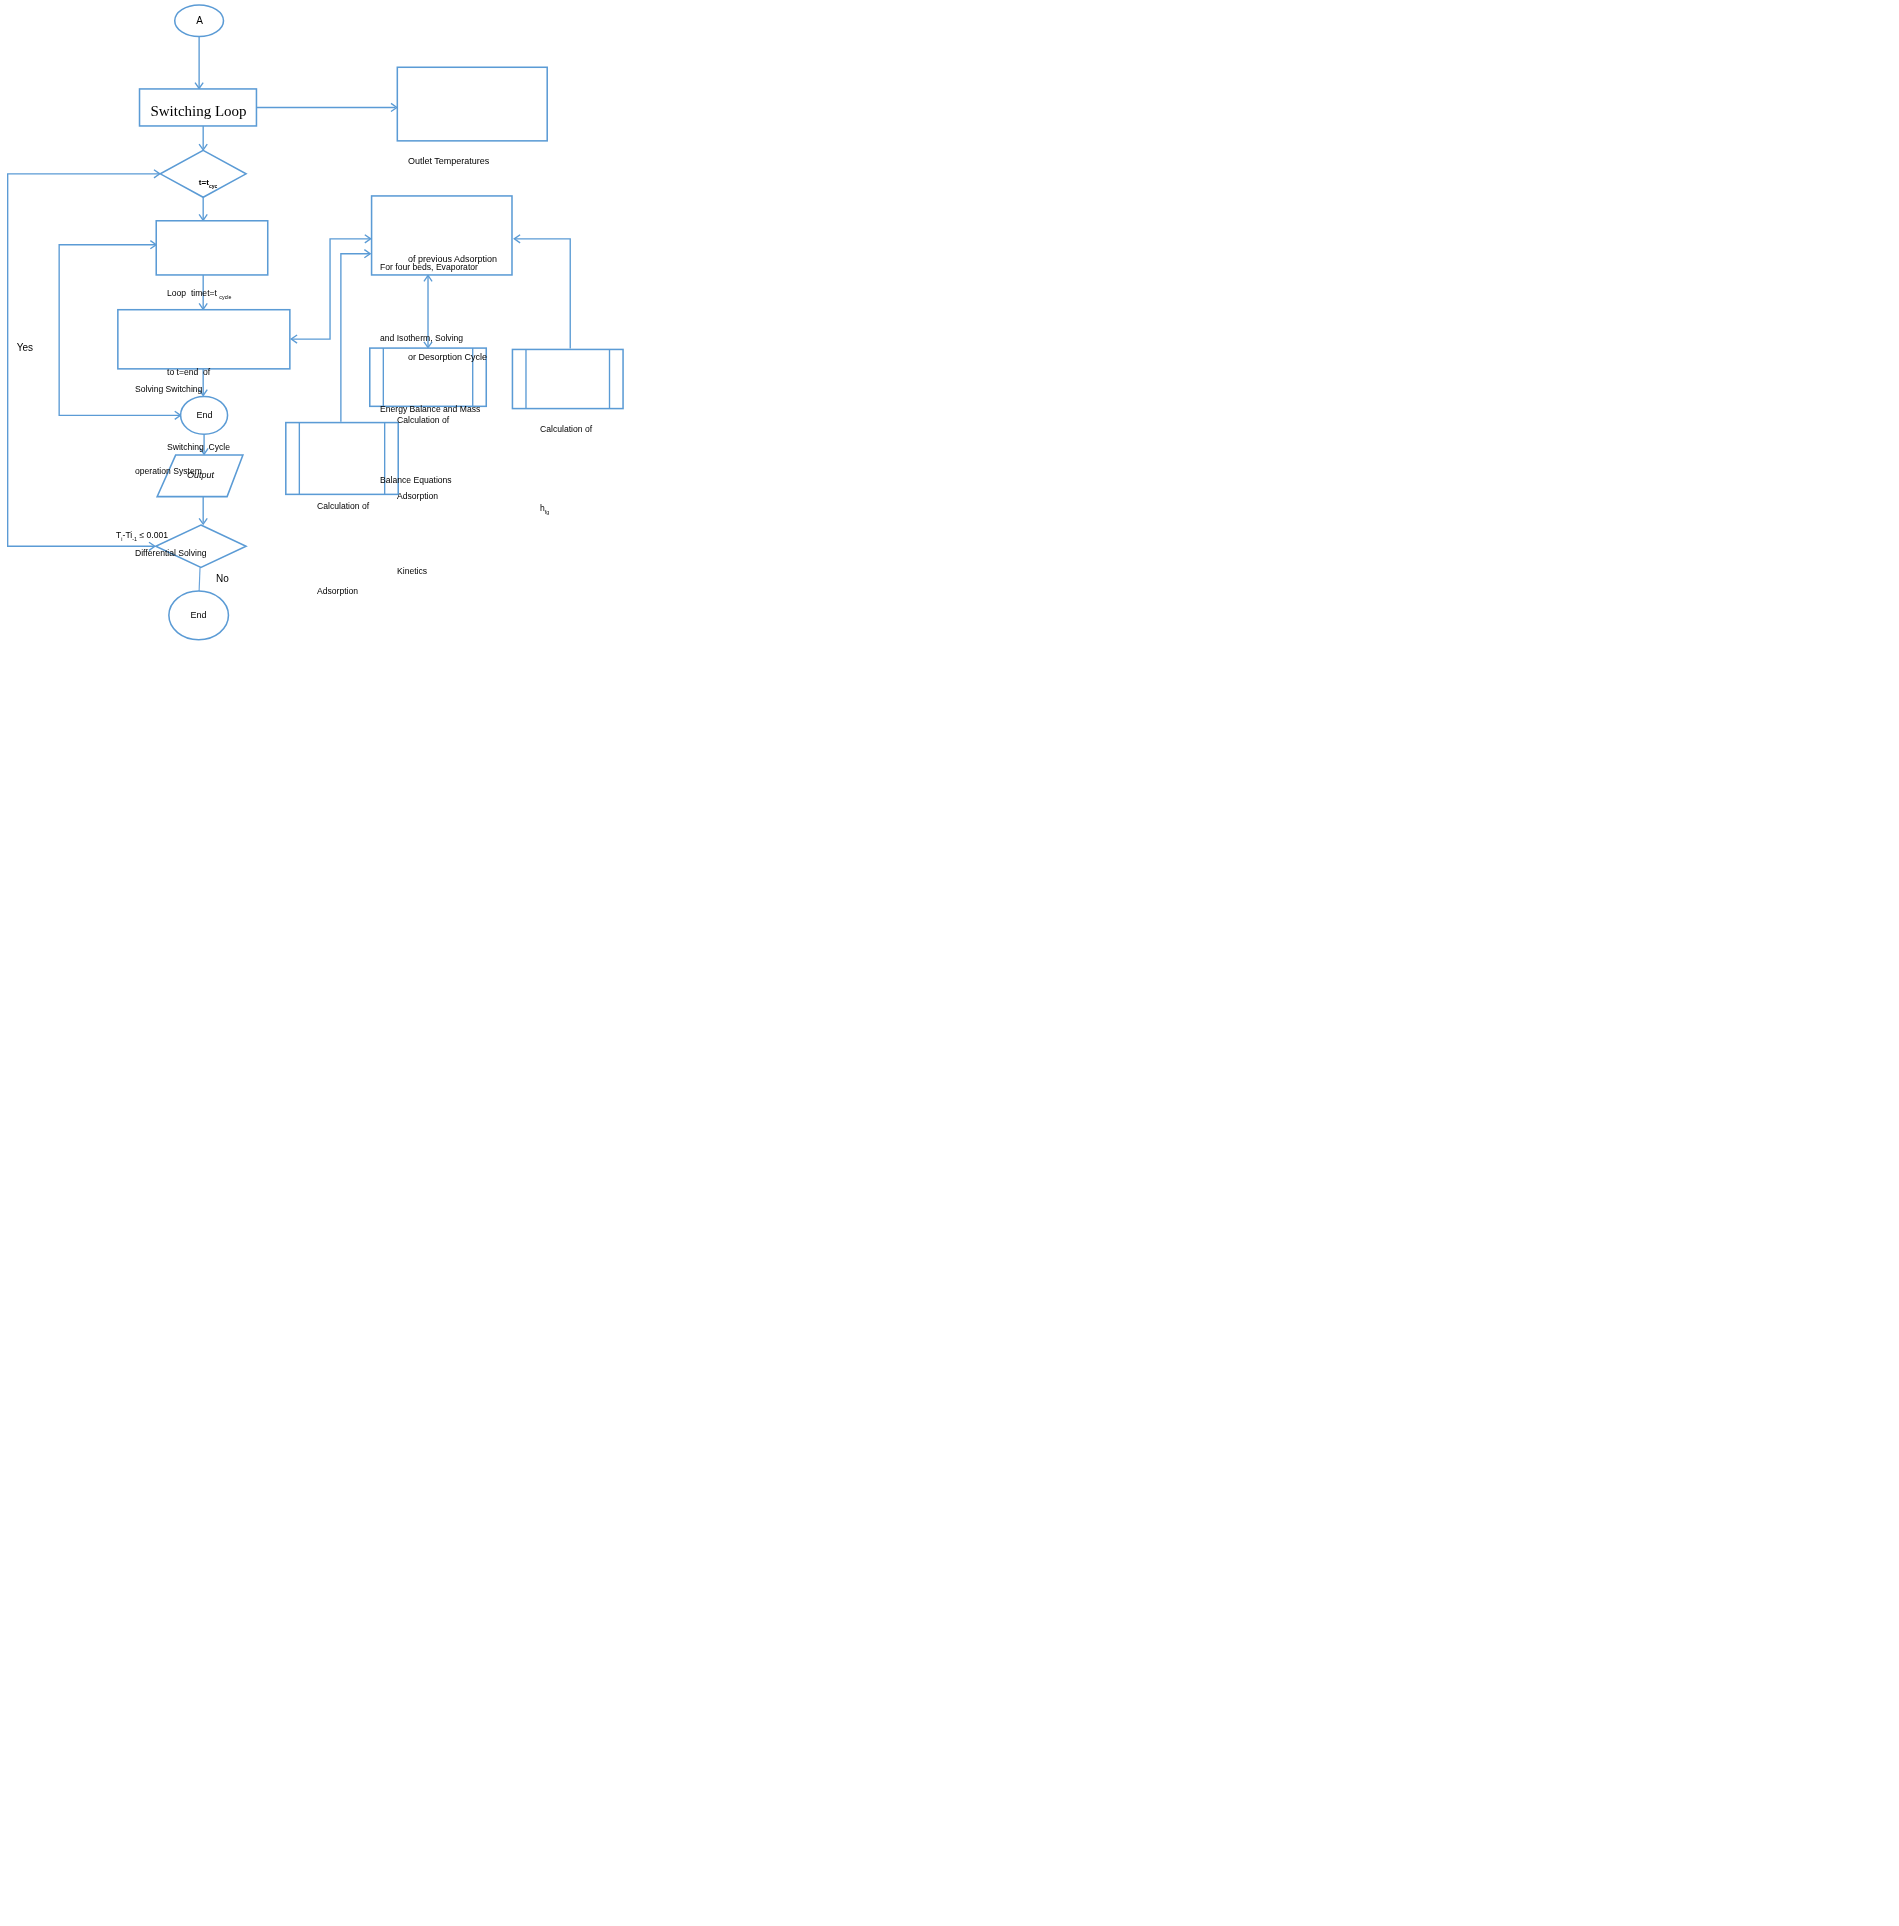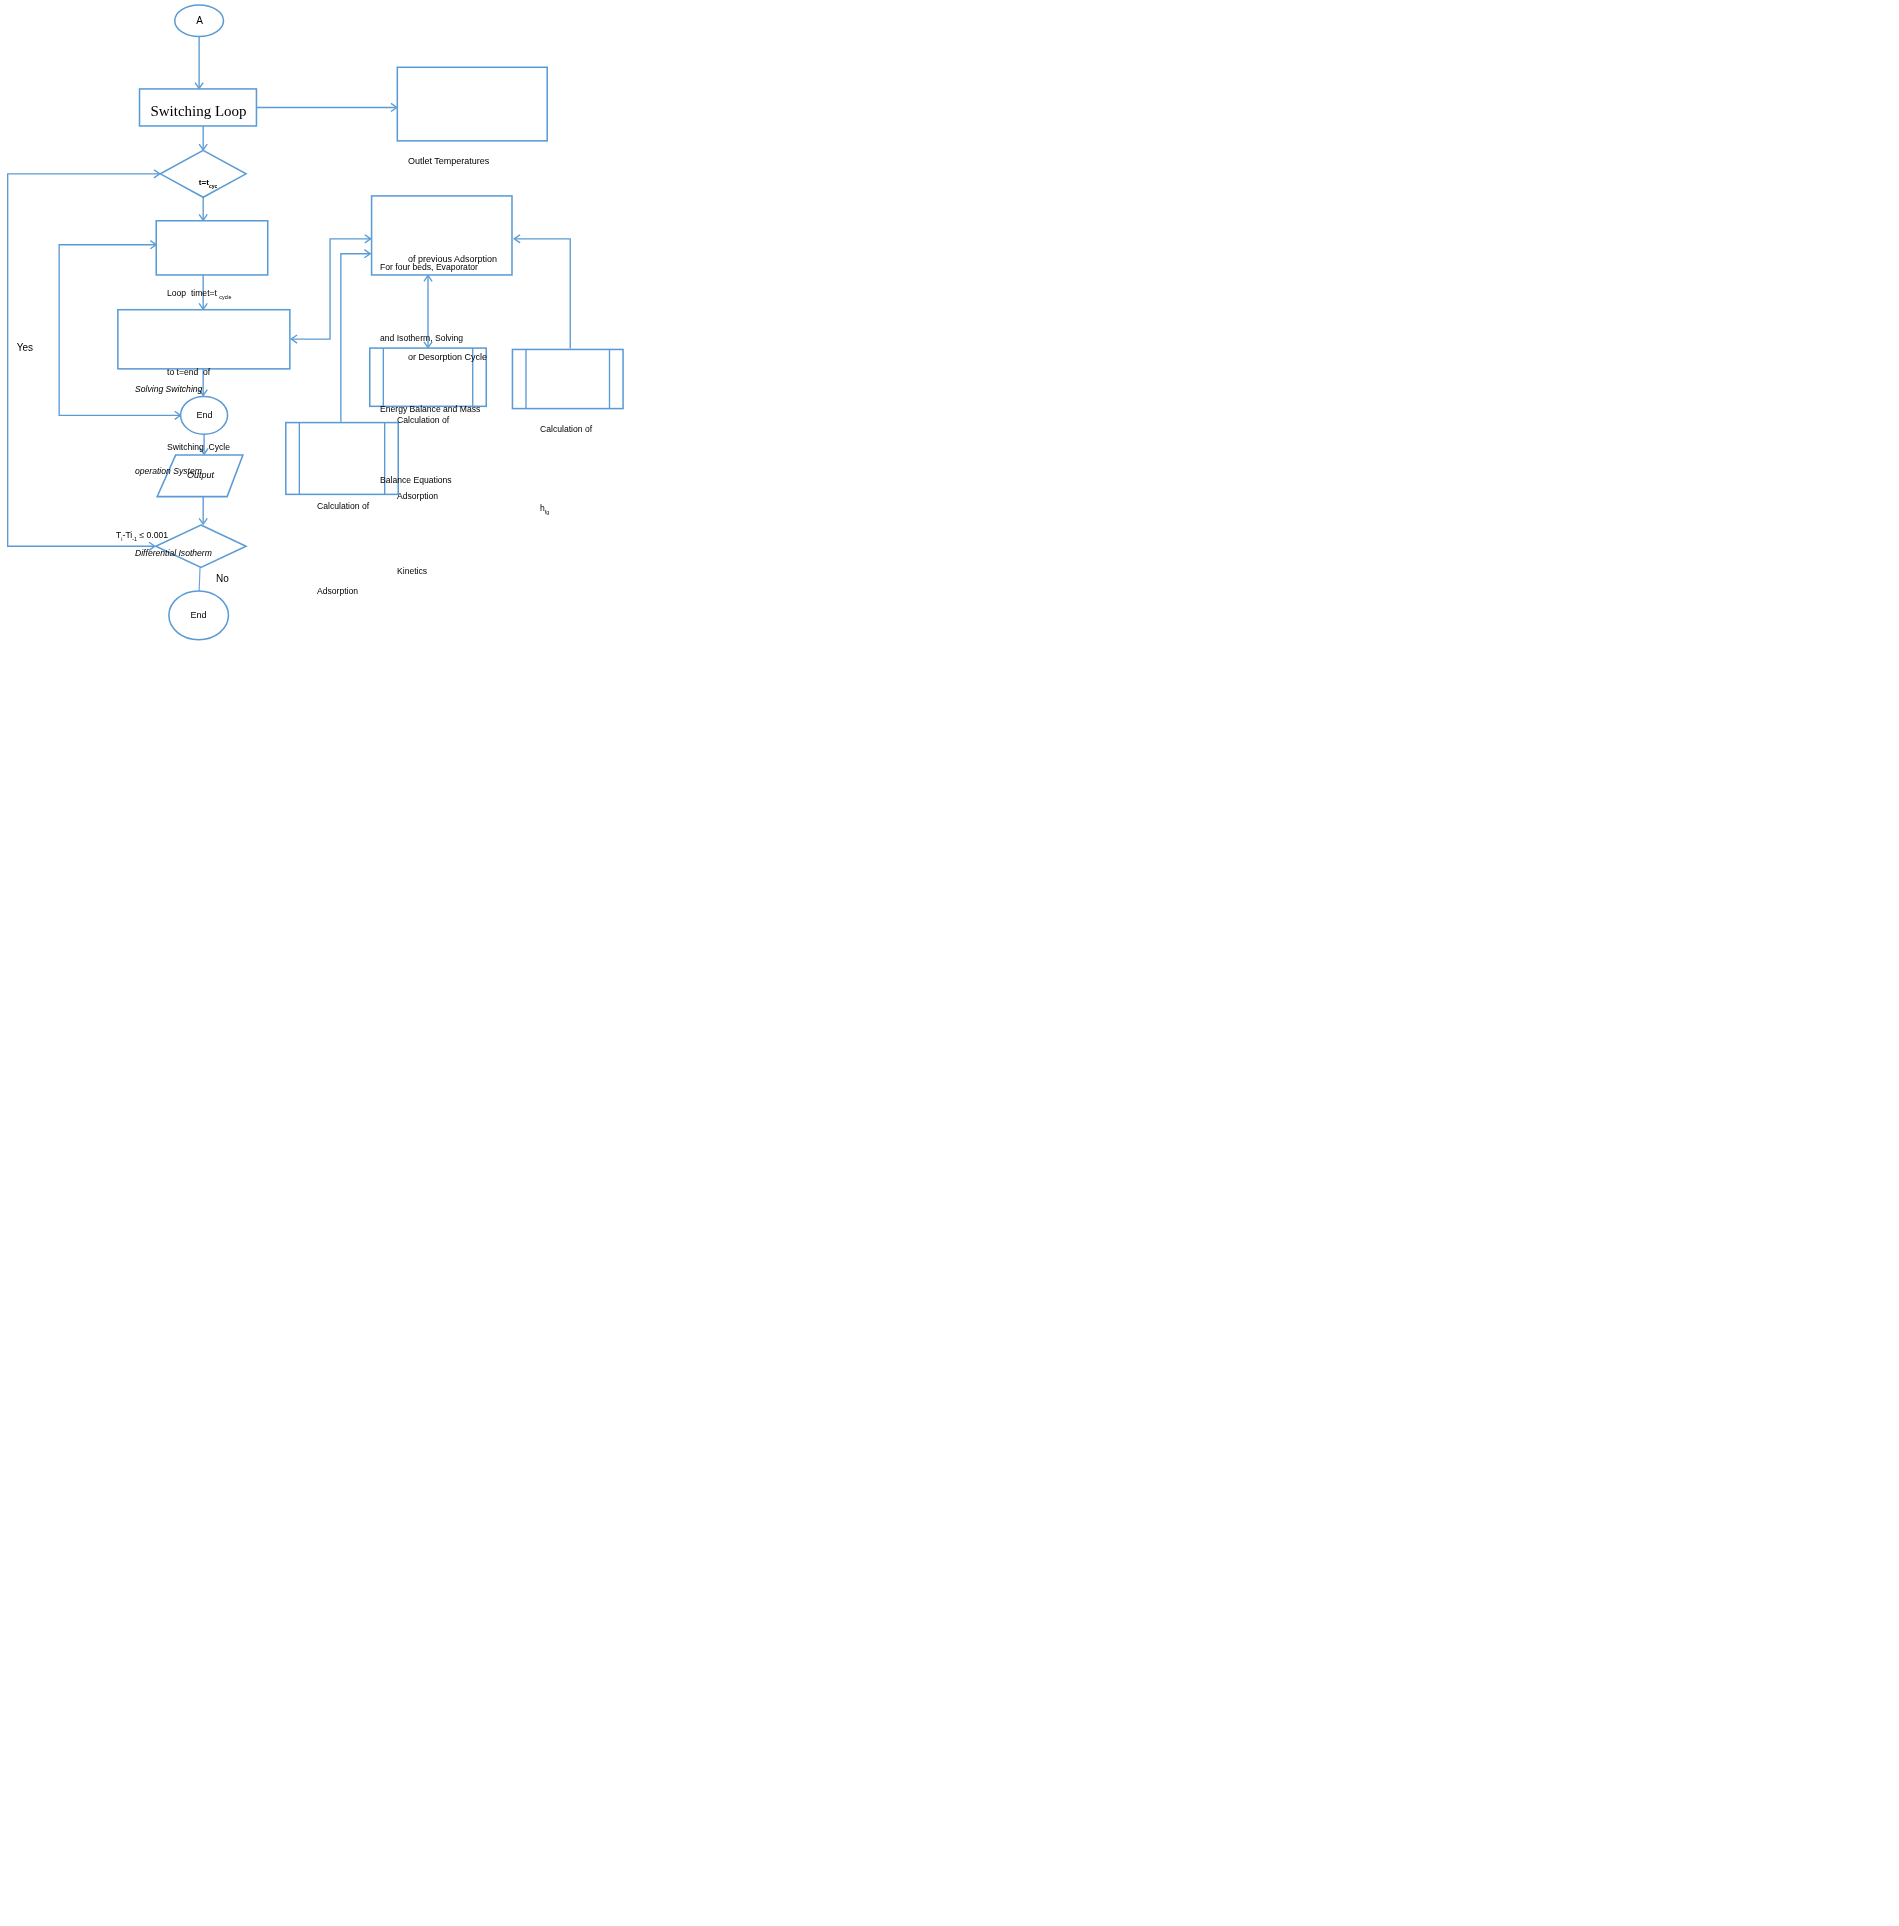--- a/index.html
+++ b/index.html
@@ -124,24 +124,24 @@
     <div>Switching  Cycle</div>
   </div>
 
   <div class="lbl lines" style="left:380px;top:204px;width:131px;font-size:8.6px;line-height:15.4px;">
     <div>For four beds, Evaporator</div>
     <div>and Isotherm, Solving</div>
     <div>Energy Balance and Mass</div>
     <div>Balance Equations</div>
   </div>
 
-  <div class="lbl lines" style="left:135px;top:317px;width:126px;font-size:8.6px;line-height:19px;font-style:italic;">
+  <div class="lbl lines" style="left:135px;top:317px;width:126px;font-size:8.6px;line-height:19px;">
     <div>Solving Switching</div>
     <div>operation System</div>
-    <div>Differential Isotherm</div>
+    <div>Differential Solving</div>
   </div>
 
   <div class="lbl lines" style="left:397px;top:354px;width:81px;font-size:8.6px;line-height:16.7px;">
     <div>Calculation of</div>
     <div>Adsorption</div>
     <div>Kinetics</div>
   </div>
 
   <div class="lbl lines" style="left:540px;top:359px;width:72px;font-size:8.6px;line-height:18px;">
     <div>Calculation of</div>

